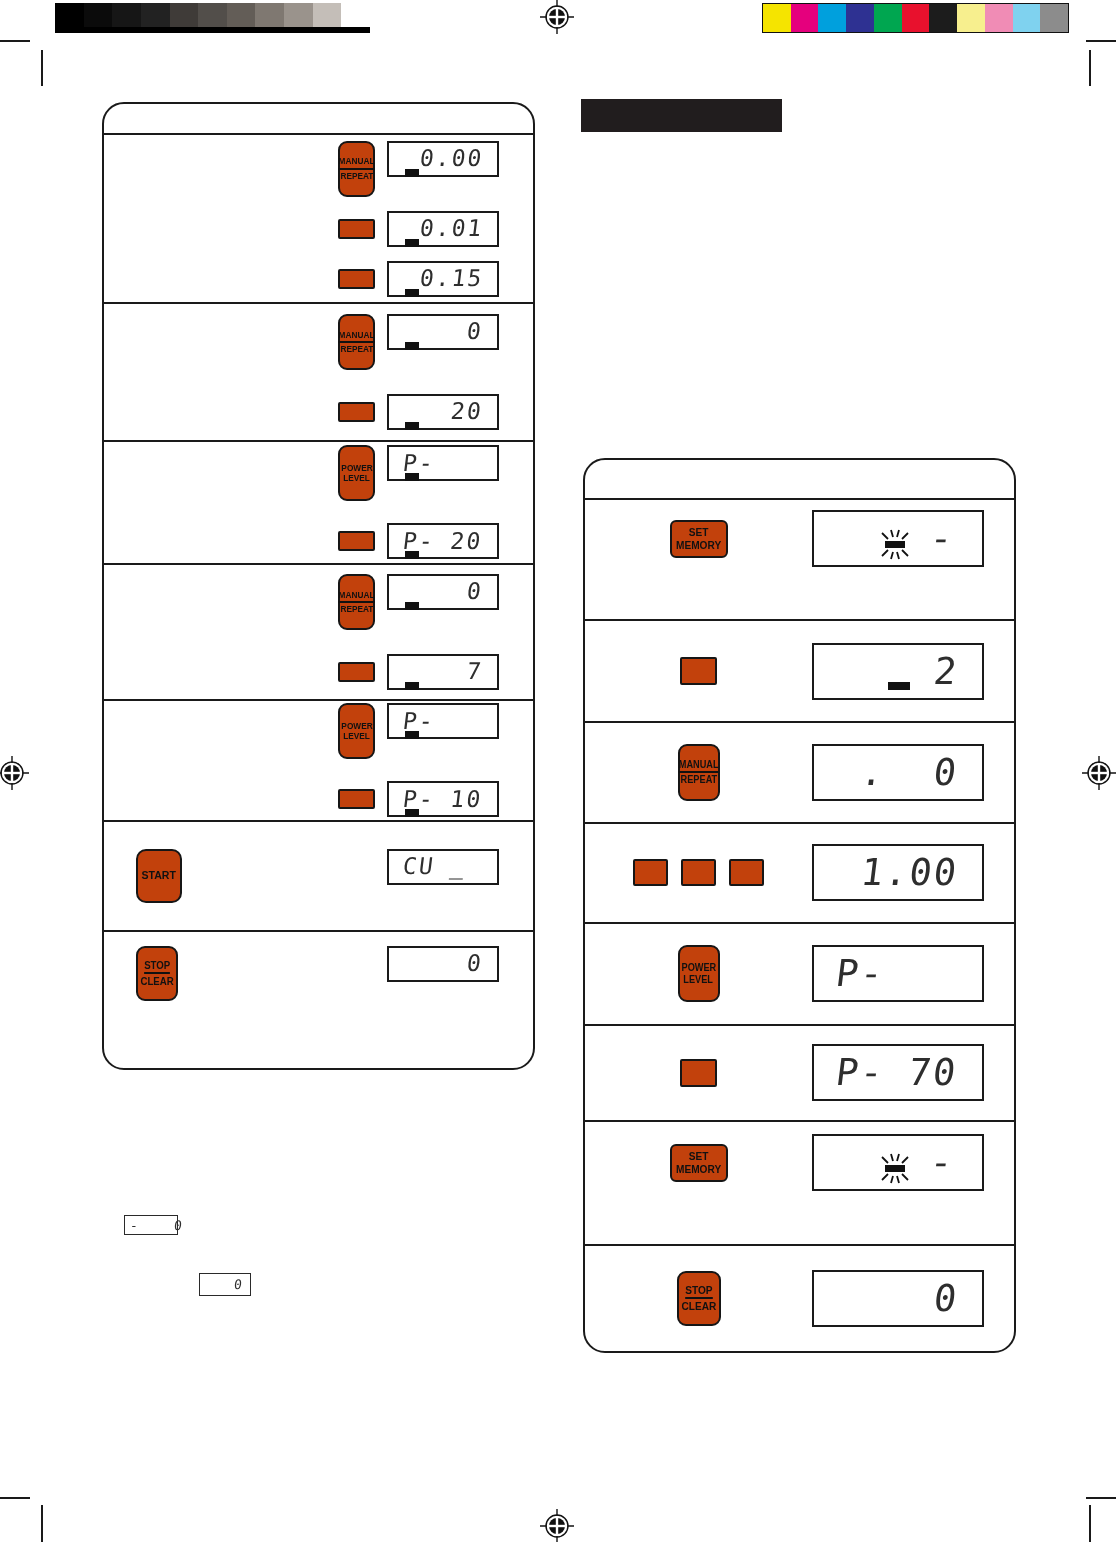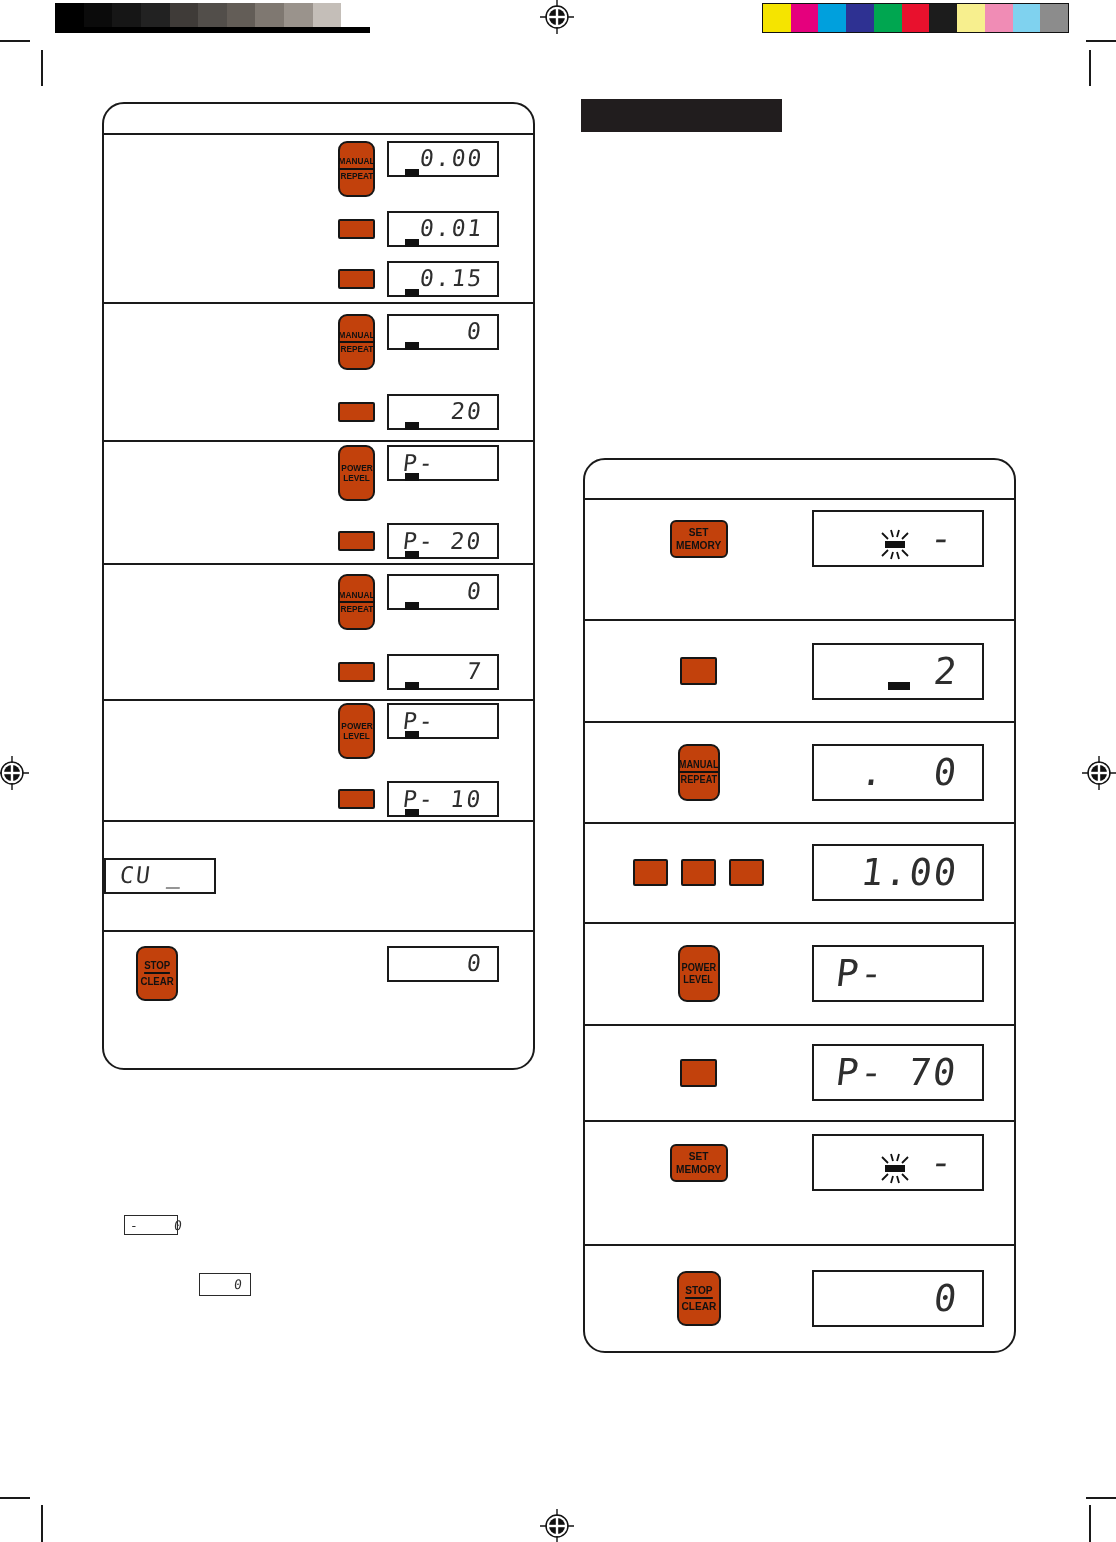--- a/index.html
+++ b/index.html
@@ -287,20 +287,25 @@
           </div>
         <div class="disp d-left">
           <div class="ind"></div>
           <span class="seg">P- 10</span>
         </div>
       </div>
     </div>
 
     <div class="prow" style="height:110px">
       <div class="entry">
+        <div class="bcell bleft">
+            <div class="btn btn-start">
+          <span class="bl">START</span>
+        </div>
+          </div>
         <div class="disp d-left">
           <span class="seg">CU _</span>
         </div>
       </div>
     </div>
 
     <div class="prow last" style="height:137px;justify-content:flex-start;padding-top:14px">
       <div class="entry">
         <div class="bcell bleft">
             <div class="btn btn-sc">

